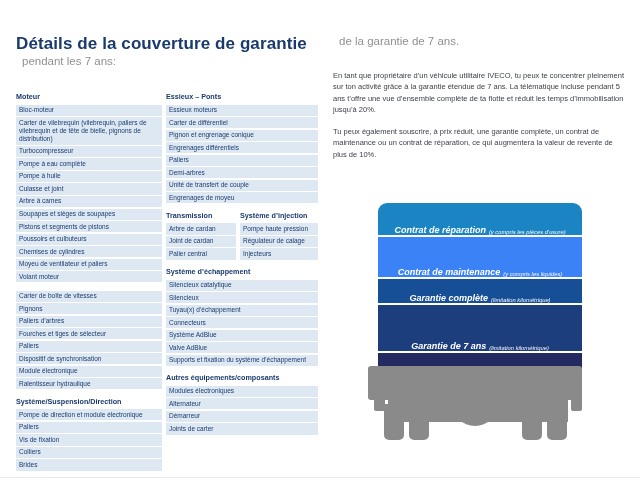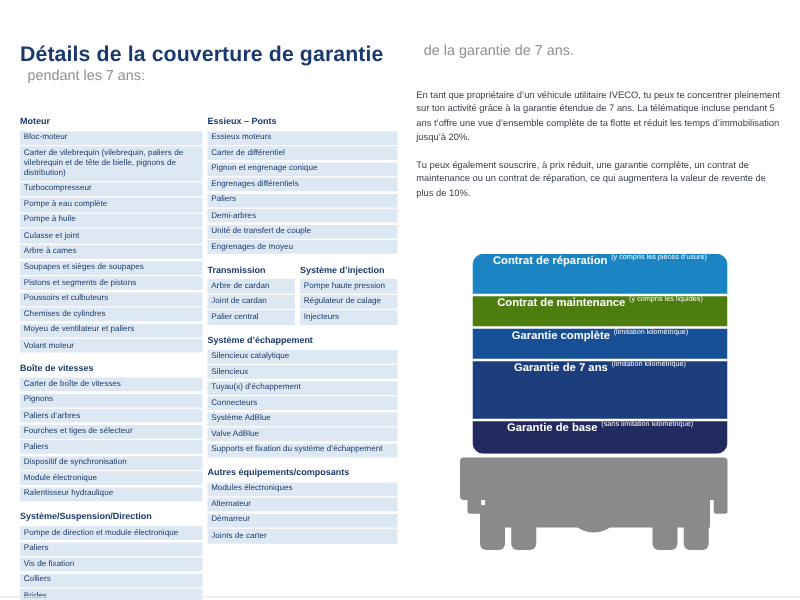--- a/index.html
+++ b/index.html
@@ -29,21 +29,21 @@
   .row{background:#dde8f3;color:#1a3a6d;font-size:6.5px;line-height:1.25;padding:1.5px 3px;margin-bottom:1.4px;}
 
   
   .para{margin:0;font-size:7.5px;line-height:1.5;color:#3a3f49;}
   .para.first{margin-top:23px;}
   .para.second{margin-top:11px;}
 
   
   .diagram{position:absolute;left:362px;top:203px;width:232px;height:250px;}
   .stack{position:absolute;left:16px;top:0;width:204px;border-radius:9px;overflow:hidden;}
-  .layer{display:flex;align-items:flex-start;justify-content:center;gap:3px;color:#fff;margin-bottom:2px;}
+  .layer{display:flex;align-items:flex-end;justify-content:center;gap:3px;color:#fff;margin-bottom:2px;font-style:italic;}
   .layer:last-child{margin-bottom:0;}
   .layer-label{font-weight:bold;font-size:9px;white-space:nowrap;}
   .layer-note{font-size:5.8px;white-space:nowrap;opacity:.95;}
 
   
   .truck{position:absolute;left:0;top:157px;width:232px;height:90px;}
   .truck div{position:absolute;background:#8a8a8a;}
   .t-platform{left:6px;top:6px;width:214px;height:34px;border-radius:3px;}
   .t-stub-l{left:12px;top:38px;width:11px;height:13px;border-radius:0 0 2px 2px;}
   .t-stub-r{left:209px;top:38px;width:11px;height:13px;border-radius:0 0 2px 2px;}
@@ -78,21 +78,20 @@
               <div class="row">Soupapes et sièges de soupapes</div>
               <div class="row">Pistons et segments de pistons</div>
               <div class="row">Poussoirs et culbuteurs</div>
               <div class="row">Chemises de cylindres</div>
               <div class="row">Moyeu de ventilateur et paliers</div>
               <div class="row">Volant moteur</div>
             </div>
           </div>
           <div class="block-group">
             <div class="block">
-              <div class="block-heading">Boîte de vitesses</div>
               <div class="row">Carter de boîte de vitesses</div>
               <div class="row">Pignons</div>
               <div class="row">Paliers d’arbres</div>
               <div class="row">Fourches et tiges de sélecteur</div>
               <div class="row">Paliers</div>
               <div class="row">Dispositif de synchronisation</div>
               <div class="row">Module électronique</div>
               <div class="row">Ralentisseur hydraulique</div>
             </div>
           </div>
@@ -165,21 +164,21 @@
     <p class="para first">En tant que propriétaire d’un véhicule utilitaire IVECO, tu peux te concentrer pleinement sur ton activité grâce à la garantie étendue de 7 ans. La télématique incluse pendant 5 ans t’offre une vue d’ensemble complète de ta flotte et réduit les temps d’immobilisation jusqu’à 20%.</p>
     <p class="para second">Tu peux également souscrire, à prix réduit, une garantie complète, un contrat de maintenance ou un contrat de réparation, ce qui augmentera la valeur de revente de plus de 10%.</p>
   </div>
 
   <div class="diagram">
     <div class="stack" id="warranty-stack">
         <div class="layer" style="background: rgb(27, 133, 196); height: 32px;">
           <span class="layer-label">Contrat de réparation</span>
           <span class="layer-note">(y compris les pièces d’usure)</span>
         </div>
-        <div class="layer" style="background: #4d7c0f; height: 24px;">
+        <div class="layer" style="background: #3b82f6; height: 40px;">
           <span class="layer-label">Contrat de maintenance</span>
           <span class="layer-note">(y compris les liquides)</span>
         </div>
         <div class="layer" style="background: rgb(23, 79, 151); height: 24px;">
           <span class="layer-label">Garantie complète</span>
           <span class="layer-note">(limitation kilométrique)</span>
         </div>
         <div class="layer" style="background: rgb(29, 62, 125); height: 46px;">
           <span class="layer-label">Garantie de 7 ans</span>
           <span class="layer-note">(limitation kilométrique)</span>

